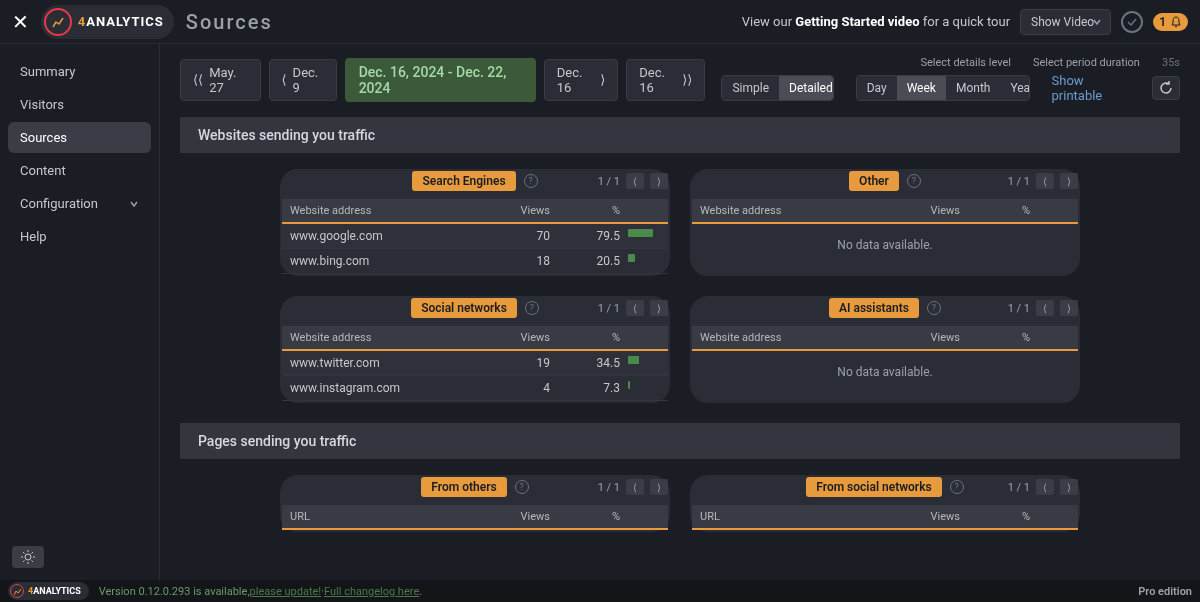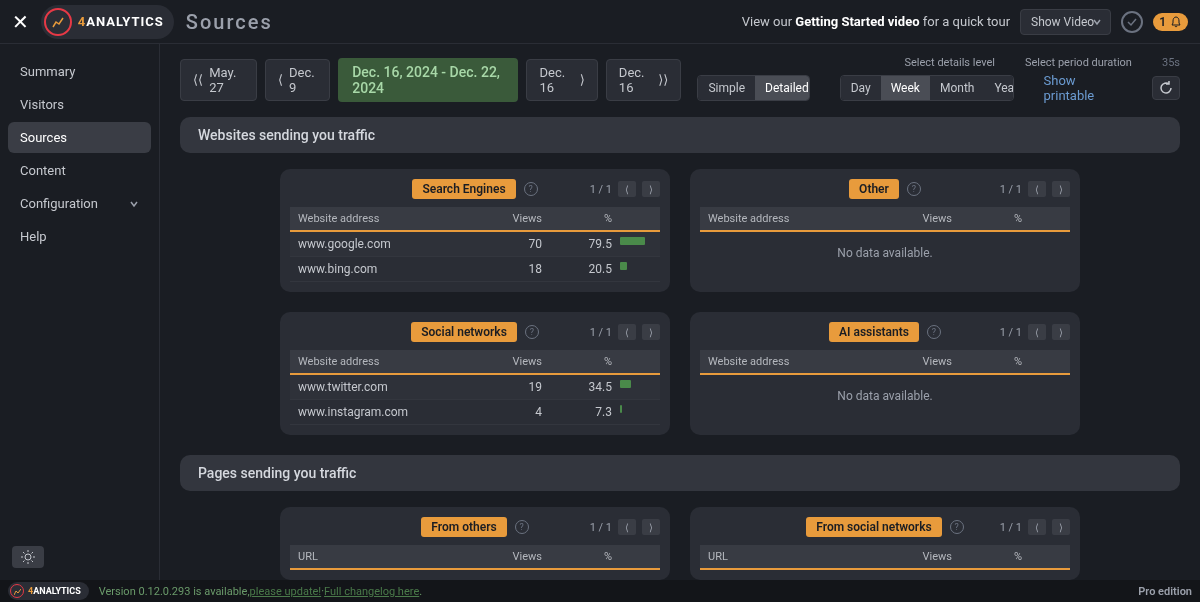--- a/index.html
+++ b/index.html
@@ -22,31 +22,31 @@
 .sidebar{width:160px;background:#1a1d23;padding:12px 8px;border-right:1px solid #2a2d35;display:flex;flex-direction:column}
 .nav-item{padding:8px 12px;border-radius:6px;cursor:pointer;color:#c5c8ce;margin-bottom:2px;display:flex;align-items:center;justify-content:space-between}
 .nav-item.active{background:#3a3d45;color:#fff}
 .theme-btn{margin-top:auto;width:32px;height:22px;background:#3a3d45;border-radius:4px;display:flex;align-items:center;justify-content:center;cursor:pointer;margin-left:4px}
 .content{flex:1;overflow-y:auto;padding:12px 20px}
 .toolbar{display:flex;align-items:center;gap:8px;margin-bottom:14px}
 .date-btn{background:#2a2d35;border:1px solid #3a3d45;padding:5px 12px;border-radius:4px;display:flex;align-items:center;gap:6px;cursor:pointer;font-size:13px;color:#c5c8ce}
 .date-range{background:#3a5a3a;color:#a8d8a8;padding:6px 14px;border-radius:4px;font-size:14px;font-weight:500}
 .spacer{flex:1}
 .toolbar-right{display:flex;flex-direction:column;align-items:flex-end;gap:4px}
-.toolbar-row{display:flex;align-items:center;gap:30px}
+.toolbar-row{display:flex;align-items:center;gap:22px}
 .timer{color:#6b7280;font-size:11px}
 .label-sm{color:#9ba0ab;font-size:11px}
 .seg{display:flex;border:1px solid #3a3d45;border-radius:4px;overflow:hidden}
 .seg-btn{padding:5px 10px;font-size:12px;cursor:pointer;color:#c5c8ce;background:#2a2d35}
 .seg-btn.active{background:#4a4d55;color:#fff}
 .link{color:#6b9bd1;cursor:pointer;font-size:13px}
 .refresh-btn{background:#2a2d35;border:1px solid #3a3d45;width:30px;height:24px;border-radius:4px;display:flex;align-items:center;justify-content:center;cursor:pointer}
-.section-header{background:#33363e;padding:10px 18px;border-radius:10px;color:#d5d8de;font-size:14px;font-weight:500;margin-bottom:16px}
+.section-header{background:#33363e;padding:10px 18px;border-radius:1px;color:#d5d8de;font-size:14px;font-weight:500;margin-bottom:16px}
 .panels{display:flex;gap:20px;margin-bottom:20px;padding:0 100px}
-.panel{flex:1;background:#2a2d35;border-radius:10px;padding:10px}
+.panel{flex:1;background:#2a2d35;border-radius:18px;padding:2px}
 .panel-top{display:flex;align-items:center;justify-content:center;gap:8px;margin-bottom:8px;position:relative}
 .panel-badge{background:#e89b3c;color:#1a1d23;padding:3px 10px;border-radius:3px;font-size:12px;font-weight:600}
 .help-icon{width:14px;height:14px;border:1px solid #6b7280;border-radius:50%;display:flex;align-items:center;justify-content:center;font-size:9px;color:#6b7280;cursor:pointer}
 .pager{position:absolute;right:0;display:flex;align-items:center;gap:6px}
 .page-txt{font-size:11px;color:#9ba0ab}
 .page-btn{width:18px;height:16px;background:#3a3d45;border-radius:2px;display:flex;align-items:center;justify-content:center;cursor:pointer;font-size:10px;color:#9ba0ab}
 .tbl{width:100%}
 .tbl-head{display:flex;background:#383b43;padding:5px 8px;font-size:11px;color:#b5b8be;border-bottom:2px solid #e89b3c}
 .tbl-row{display:flex;padding:5px 8px;font-size:12px;border-bottom:1px solid #33363e}
 .tbl-row:nth-child(even){background:#2e3139}

